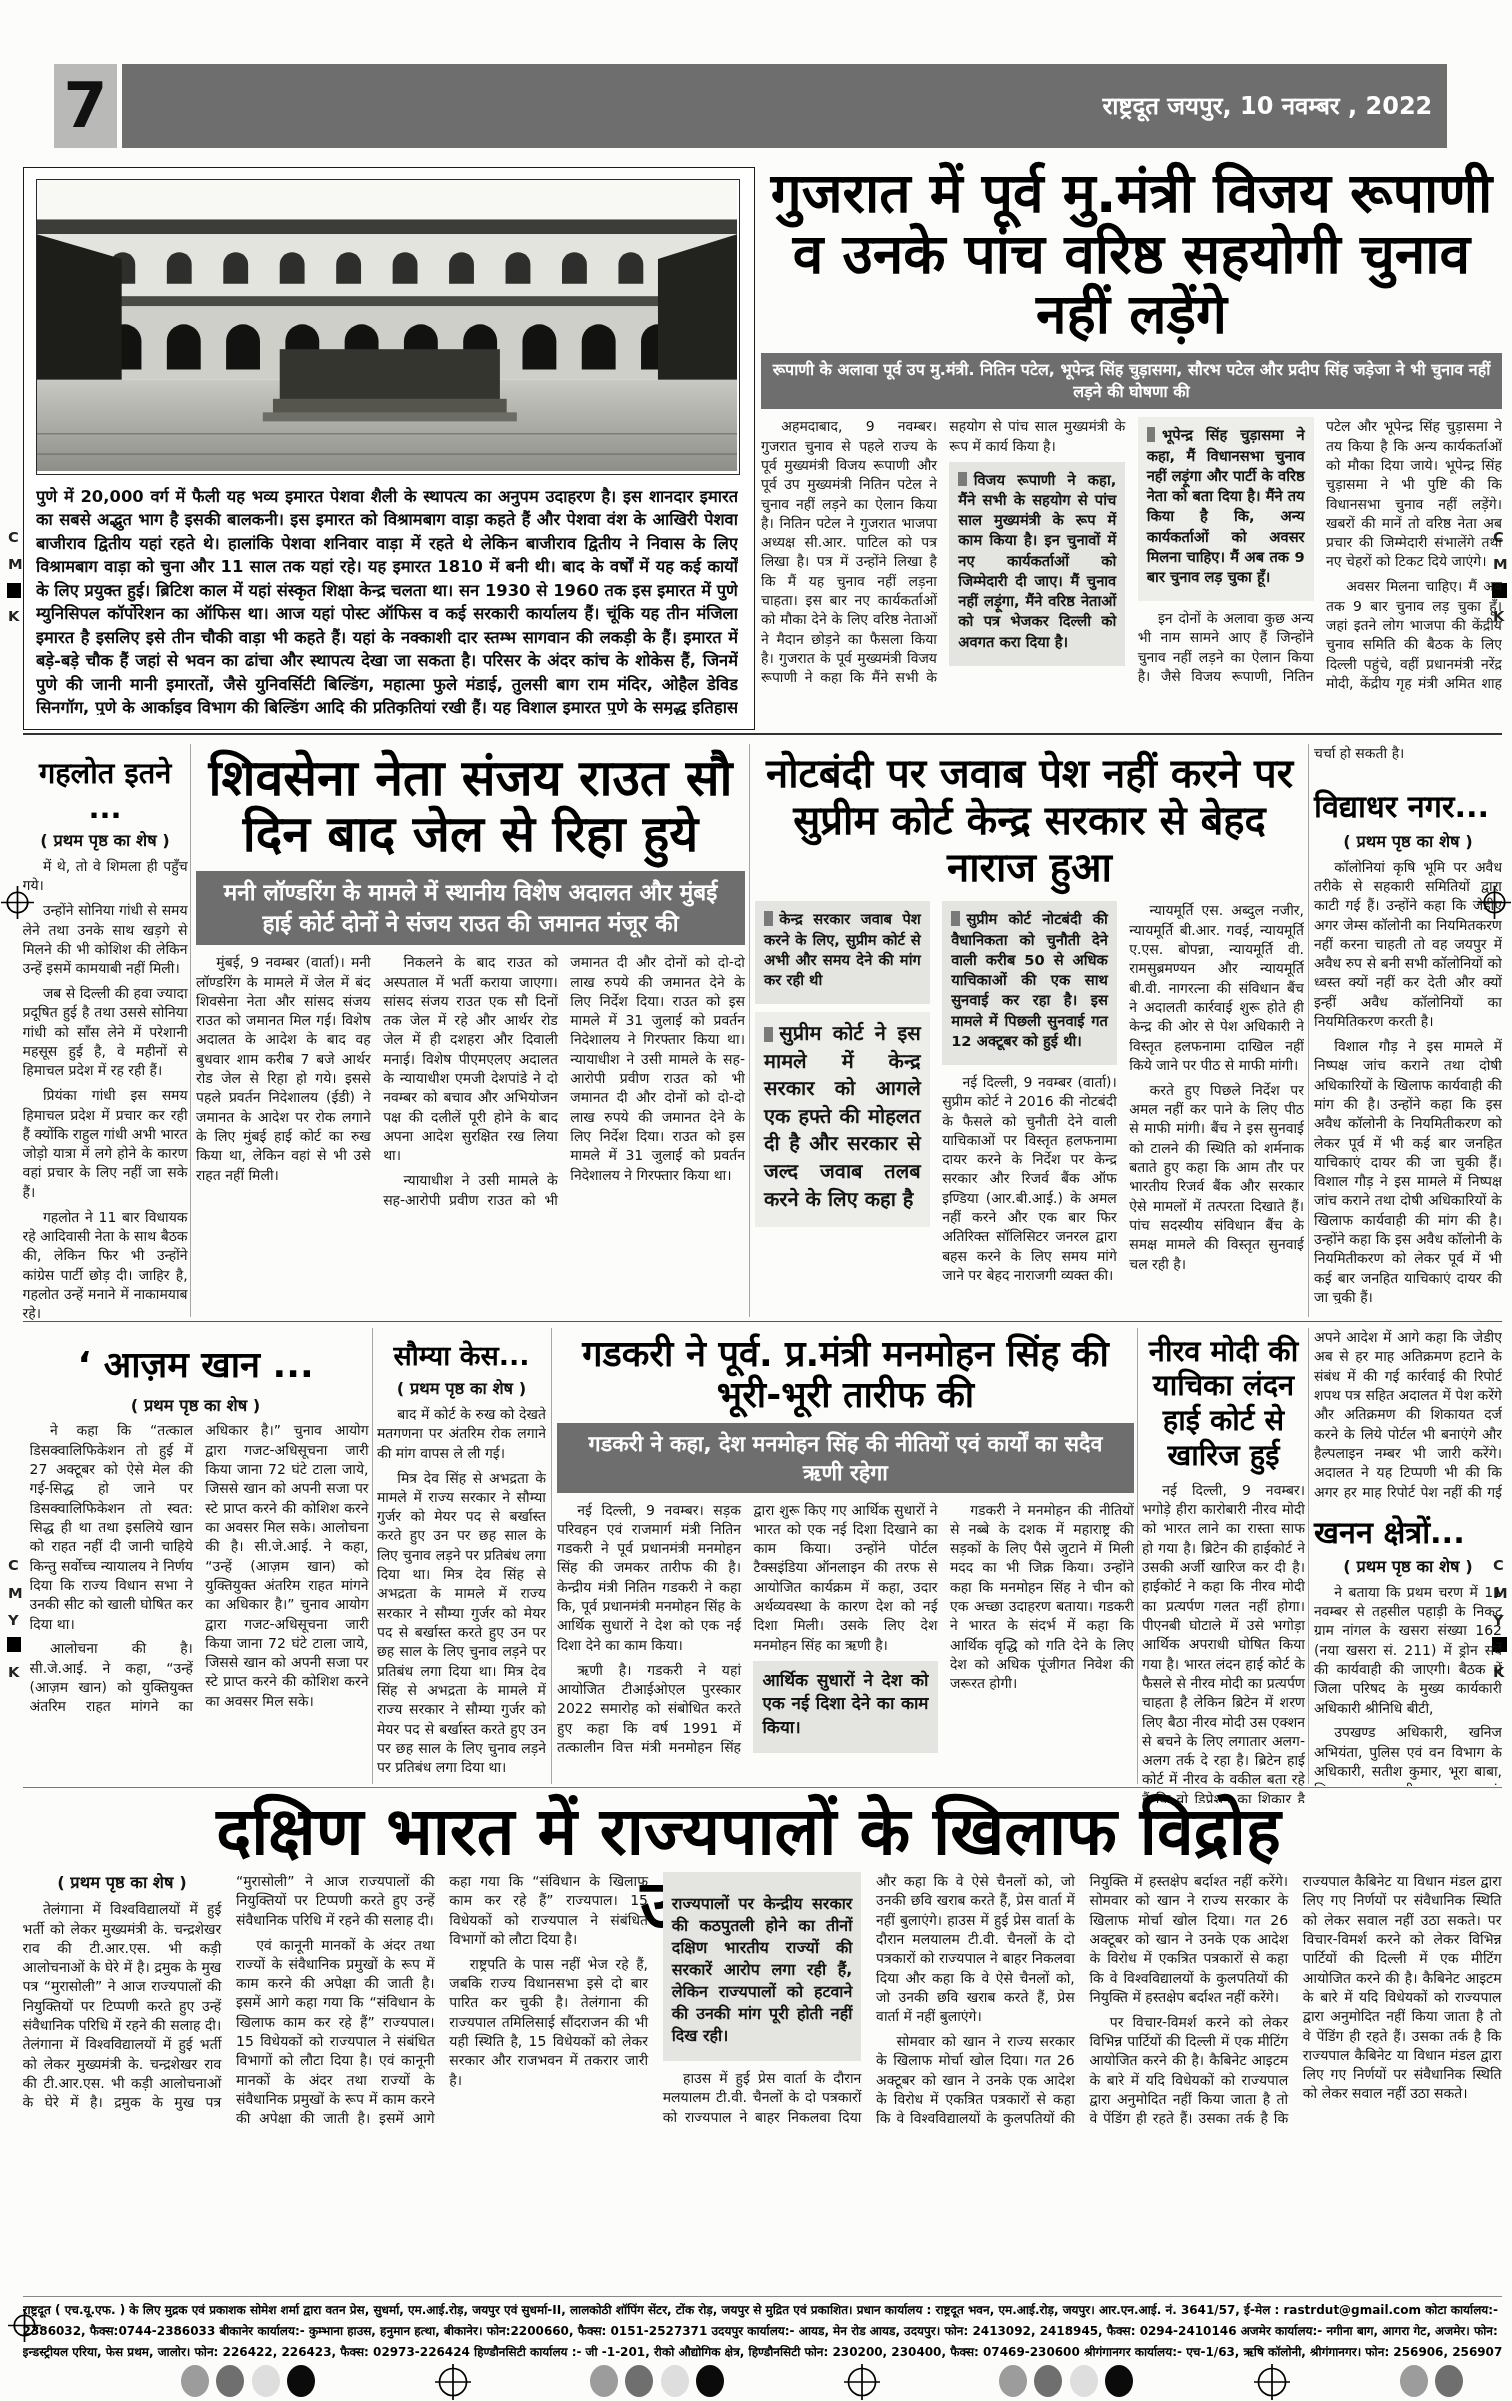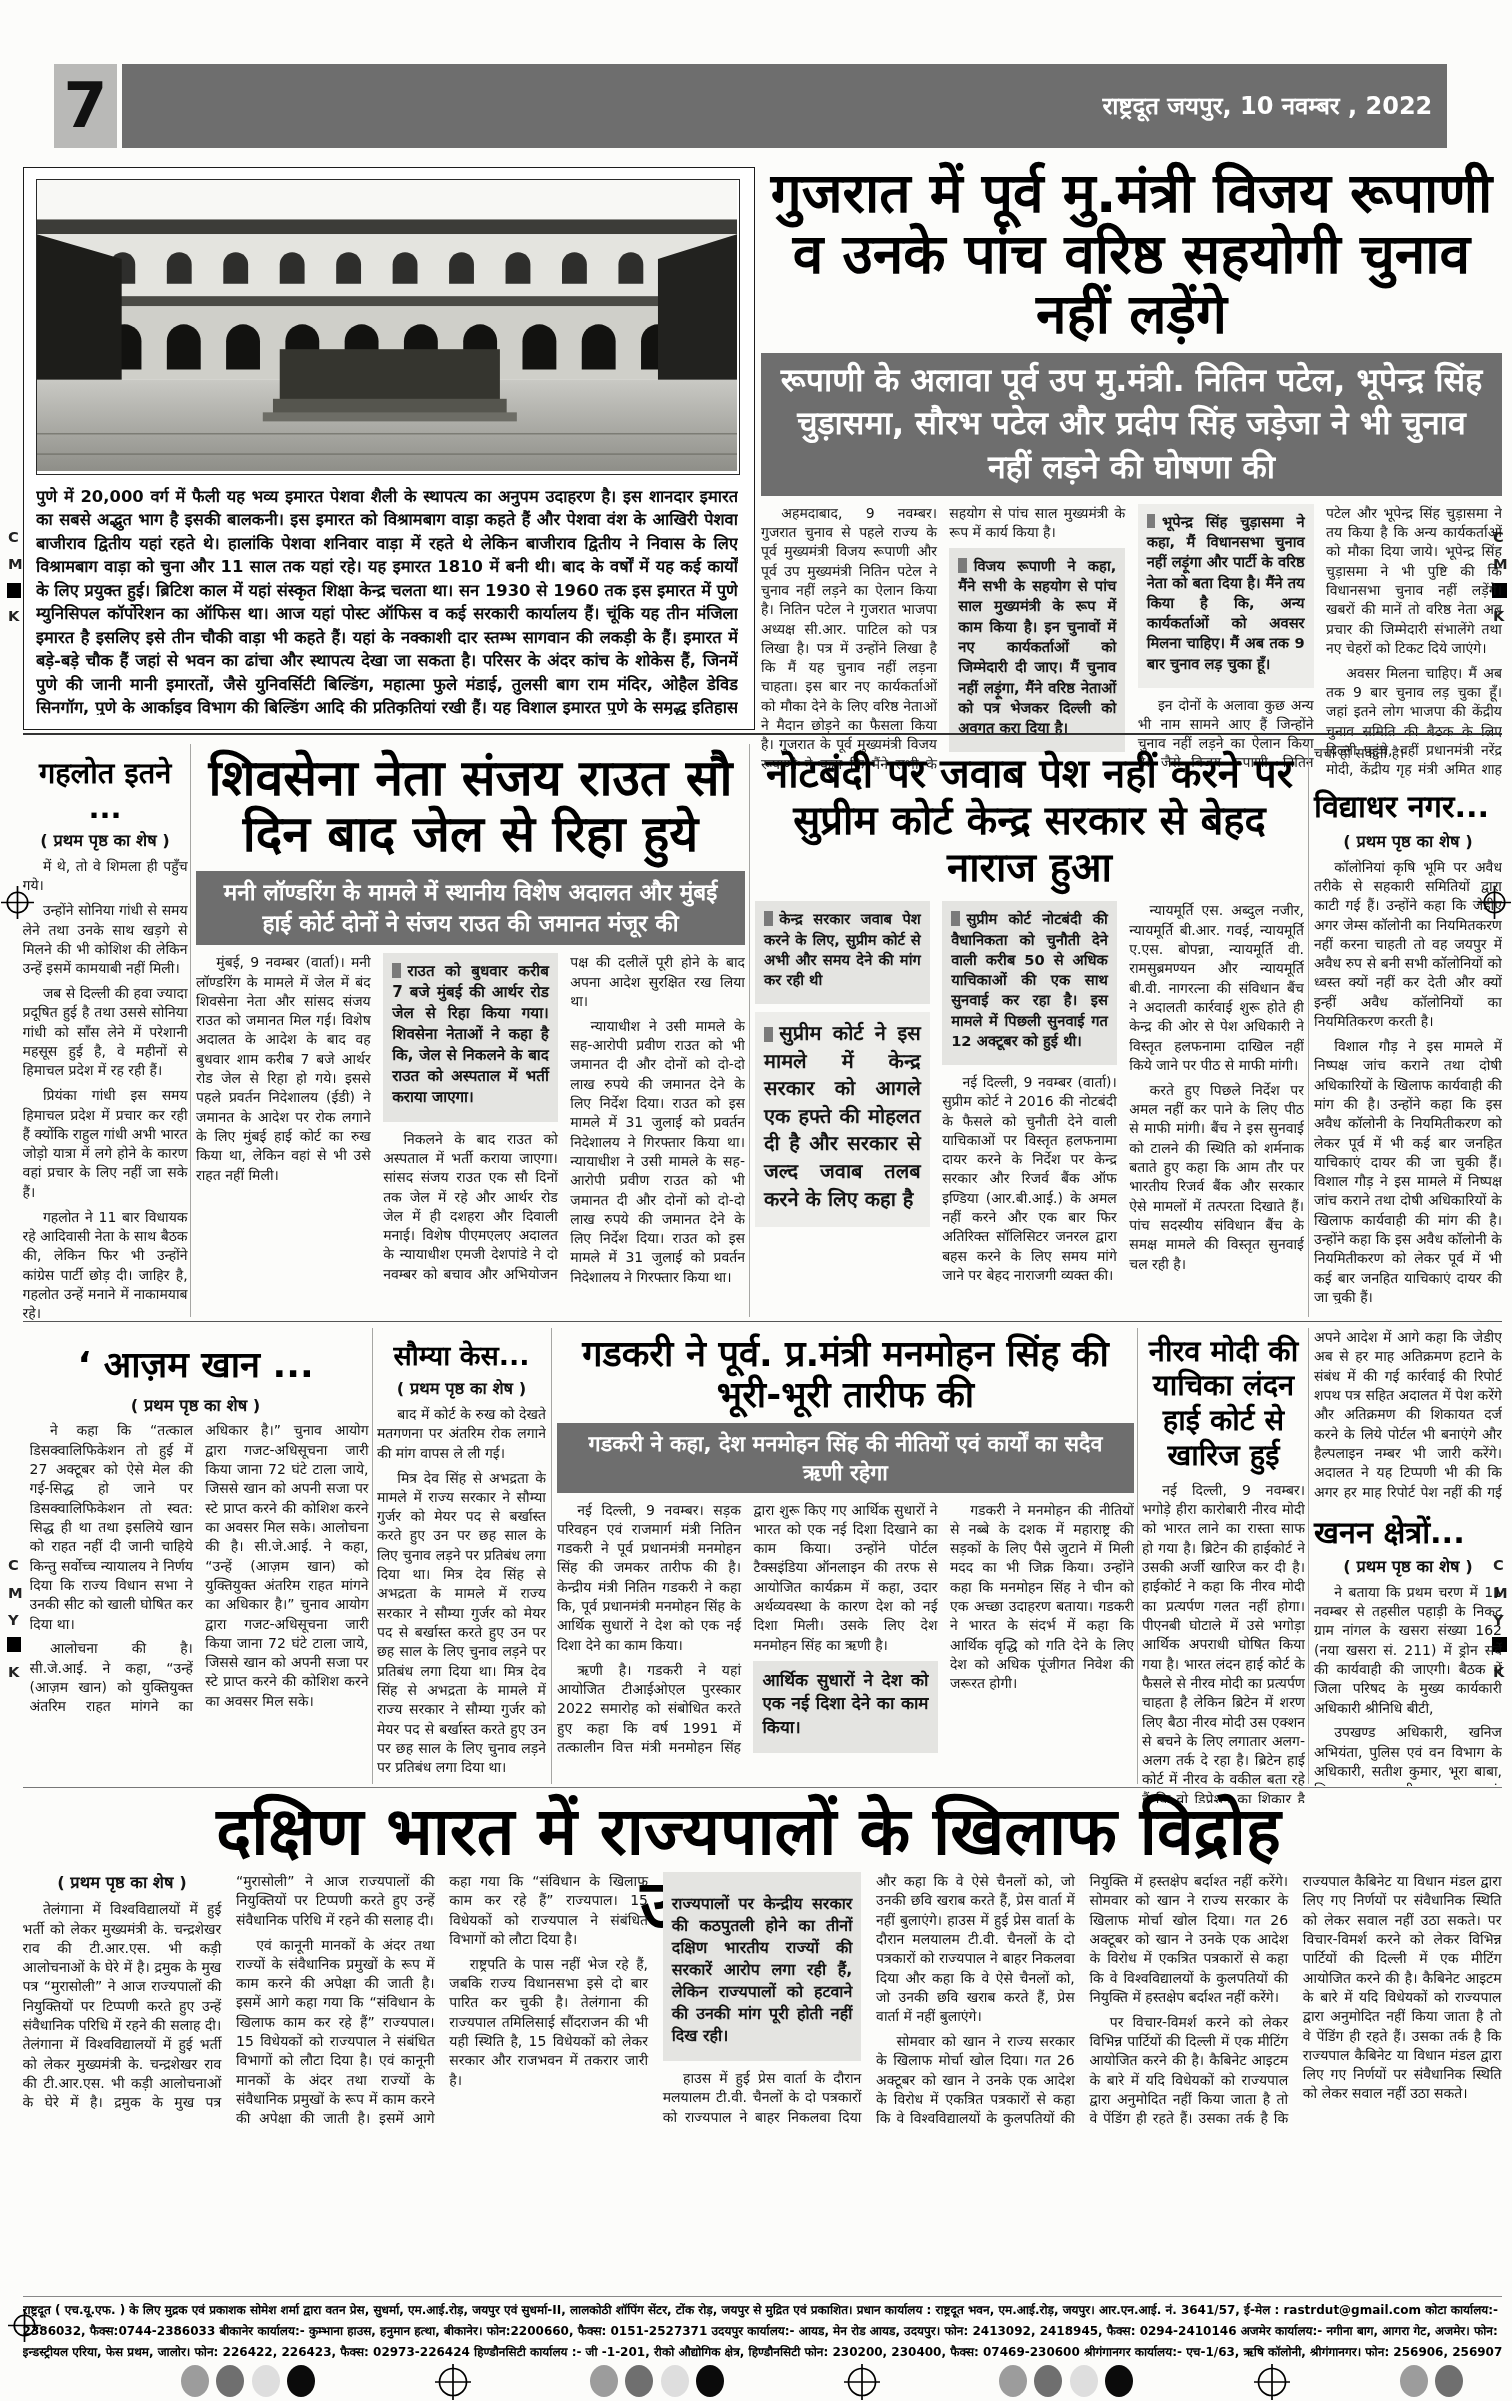--- a/index.html
+++ b/index.html
@@ -129,21 +129,21 @@
         <rect x="400" y="412" width="450px" height="16" fill="#6d6d66"></rect>
         <line x1="0" y1="450" x2="1240" y2="450" stroke="#7c7c75" stroke-width="3"></line>
         <line x1="0" y1="486" x2="1240" y2="486" stroke="#7c7c75" stroke-width="3"></line>
       </svg>
     </div>
     <div class="caption" style="position:absolute;left:12.4px;top:317px;width:702px;height:230px;overflow:hidden;">पुणे में 20,000 वर्ग में फैली यह भव्य इमारत पेशवा शैली के स्थापत्य का अनुपम उदाहरण है। इस शानदार इमारत का सबसे अद्भुत भाग है इसकी बालकनी। इस इमारत को विश्रामबाग वाड़ा कहते हैं और पेशवा वंश के आखिरी पेशवा बाजीराव द्वितीय यहां रहते थे। हालांकि पेशवा शनिवार वाड़ा में रहते थे लेकिन बाजीराव द्वितीय ने निवास के लिए विश्रामबाग वाड़ा को चुना और 11 साल तक यहां रहे। यह इमारत 1810 में बनी थी। बाद के वर्षों में यह कई कार्यों के लिए प्रयुक्त हुई। ब्रिटिश काल में यहां संस्कृत शिक्षा केन्द्र चलता था। सन 1930 से 1960 तक इस इमारत में पुणे म्युनिसिपल कॉर्पोरेशन का ऑफिस था। आज यहां पोस्ट ऑफिस व कई सरकारी कार्यालय हैं। चूंकि यह तीन मंजिला इमारत है इसलिए इसे तीन चौकी वाड़ा भी कहते हैं। यहां के नक्काशी दार स्तम्भ सागवान की लकड़ी के हैं। इमारत में बड़े-बड़े चौक हैं जहां से भवन का ढांचा और स्थापत्य देखा जा सकता है। परिसर के अंदर कांच के शोकेस हैं, जिनमें पुणे की जानी मानी इमारतों, जैसे युनिवर्सिटी बिल्डिंग, महात्मा फुले मंडाई, तुलसी बाग राम मंदिर, ओहैल डेविड सिनगॉग, पुणे के आर्काइव विभाग की बिल्डिंग आदि की प्रतिकृतियां रखी हैं। यह विशाल इमारत पुणे के समृद्ध इतिहास की झलक देती है। वर्ष 1811 में पेशवा बाजीराव द्वितीय ने यह बिल्डिंग बनवाई थी। विशाल प्रवेश द्वार पर सागवान की लकड़ी के नक्काशीदार खम्भे हैं जो आज भी बेहद मजबूत हैं। सायप्रस वृक्षों के आकार के स्तम्भ, अलंकृत छतें, पत्थर का फर्श और प्रवेश द्वार के दोनों तरफ बनी सागवान लकड़ी की गैलरी, देखने वाले को बाजीराव के दौर में ले जाती है। पहली मंजिल पर विशाल दरबार हॉल है जिसकी छत पर बहुत सुंदर नक्काशी है, यहां बड़े-बड़े झाड़फानूस तथा सागवान की लकड़ी के स्तम्भ हैं। इमारत की सुंदर बालकॉनी पर अब किसी को जाने की अनुमति नहीं है, पर सुनते हैं कि यहां बाजीराव के संगीतकार अपनी कला का प्रदर्शन किया करते थे।</div>
   </div>
 
   <div class="abs" style="left:761px;top:163px;width:741px;height:566px;">
     <div class="hl" style="font-size:55px;line-height:1.1;">गुजरात में पूर्व मु.मंत्री विजय रूपाणी व उनके पांच वरिष्ठ सहयोगी चुनाव नहीं लड़ेंगे</div>
-    <div class="graybar" style="margin-top:8px;font-size:32px;line-height:1.35;padding:6.8px 11.3px;">रूपाणी के अलावा पूर्व उप मु.मंत्री. नितिन पटेल, भूपेन्द्र सिंह चुड़ासमा, सौरभ पटेल और प्रदीप सिंह जड़ेजा ने भी चुनाव नहीं लड़ने की घोषणा की</div>
+    <div class="graybar" style="margin-top:8px;font-size:16px;line-height:1.35;padding:6.8px 11.3px;">रूपाणी के अलावा पूर्व उप मु.मंत्री. नितिन पटेल, भूपेन्द्र सिंह चुड़ासमा, सौरभ पटेल और प्रदीप सिंह जड़ेजा ने भी चुनाव नहीं लड़ने की घोषणा की</div>
     <div class="bodytxt cols4" style="margin-top:8px;height:287px;">
       <p>अहमदाबाद, 9 नवम्बर। गुजरात चुनाव से पहले राज्य के पूर्व मुख्यमंत्री विजय रूपाणी और पूर्व उप मुख्यमंत्री नितिन पटेल ने चुनाव नहीं लड़ने का ऐलान किया है। नितिन पटेल ने गुजरात भाजपा अध्यक्ष सी.आर. पाटिल को पत्र लिखा है। पत्र में उन्होंने लिखा है कि मैं यह चुनाव नहीं लड़ना चाहता। इस बार नए कार्यकर्ताओं को मौका देने के लिए वरिष्ठ नेताओं ने मैदान छोड़ने का फैसला किया है। गुजरात के पूर्व मुख्यमंत्री विजय रूपाणी ने कहा कि मैंने सभी के सहयोग से पांच साल मुख्यमंत्री के रूप में कार्य किया है।</p>
       <div class="litebox">
         <p style="font-weight:700;font-size:14.7px;"><span class="bullet-square"></span><span>विजय रूपाणी ने कहा, मैंने सभी के सहयोग से पांच साल मुख्यमंत्री के रूप में काम किया है। इन चुनावों में नए कार्यकर्ताओं को जिम्मेदारी दी जाए। मैं चुनाव नहीं लड़ूंगा, मैंने वरिष्ठ नेताओं को पत्र भेजकर दिल्ली को अवगत करा दिया है।</span></p>
       </div>
       <div class="litebox" style="background:#ededea;">
         <p style="font-weight:700;font-size:14.7px;"><span class="bullet-square"></span><span>भूपेन्द्र सिंह चुड़ासमा ने कहा, मैं विधानसभा चुनाव नहीं लड़ूंगा और पार्टी के वरिष्ठ नेता को बता दिया है। मैंने तय किया है कि, अन्य कार्यकर्ताओं को अवसर मिलना चाहिए। मैं अब तक 9 बार चुनाव लड़ चुका हूँ।</span></p>
       </div>
       <p>इन दोनों के अलावा कुछ अन्य भी नाम सामने आए हैं जिन्होंने चुनाव नहीं लड़ने का ऐलान किया है। जैसे विजय रूपाणी, नितिन पटेल और भूपेन्द्र सिंह चुड़ासमा ने तय किया है कि अन्य कार्यकर्ताओं को मौका दिया जाये। भूपेन्द्र सिंह चुड़ासमा ने भी पुष्टि की कि विधानसभा चुनाव नहीं लड़ेंगे। खबरों की मानें तो वरिष्ठ नेता अब प्रचार की जिम्मेदारी संभालेंगे तथा नए चेहरों को टिकट दिये जाएंगे।</p>
       <p>अवसर मिलना चाहिए। मैं अब तक 9 बार चुनाव लड़ चुका हूँ। जहां इतने लोग भाजपा की केंद्रीय चुनाव समिति की बैठक के लिए दिल्ली पहुंचे, वहीं प्रधानमंत्री नरेंद्र मोदी, केंद्रीय गृह मंत्री अमित शाह और जे.पी.नड्डा मौजूद रहे। भाजपा के राष्ट्रीय अध्यक्ष की अध्यक्षता में हुई बैठक में गुजरात भाजपा अध्यक्ष सी.आर. पाटिल भी शामिल हुए। भाजपा का राष्ट्रीय अध्यक्ष की दिल्ली स्थित कार्यालय में गुजरात चुनावों को लेकर देर रात तक मंथन चला। अवसर मिलना चाहिए। मैं अब तक 9 बार चुनाव लड़ चुका हूँ। जहां इतने लोग भाजपा की केंद्रीय चुनाव समिति की बैठक के लिए दिल्ली पहुंचे, वहीं प्रधानमंत्री नरेंद्र मोदी, केंद्रीय गृह मंत्री अमित शाह और जे.पी.नड्डा मौजूद रहे। भाजपा के राष्ट्रीय अध्यक्ष की अध्यक्षता में हुई बैठक में गुजरात भाजपा अध्यक्ष सी.आर. पाटिल भी शामिल हुए। भाजपा का राष्ट्रीय अध्यक्ष की दिल्ली स्थित कार्यालय में गुजरात चुनावों को लेकर देर रात तक मंथन चला।</p>
@@ -164,23 +164,20 @@
 
     </div>
   </div>
   <div class="abs vrule" style="left:190px;top:744px;height:573px;"></div>
 
   <div class="abs" style="left:196px;top:744px;width:549px;height:573px;">
     <div class="hl" style="font-size:50px;line-height:1.12;margin-top:5.6px;">शिवसेना नेता संजय राउत सौ दिन बाद जेल से रिहा हुये</div>
     <div class="graybar" style="margin-top:9px;font-size:22.6px;line-height:1.35;padding:6.8px 10.2px;">मनी लॉण्डरिंग के मामले में स्थानीय विशेष अदालत और मुंबई हाई कोर्ट दोनों ने संजय राउत की जमानत मंजूर की</div>
     <div class="bodytxt cols3" style="margin-top:8px;height:339px;">
       <p>मुंबई, 9 नवम्बर (वार्ता)। मनी लॉण्डरिंग के मामले में जेल में बंद शिवसेना नेता और सांसद संजय राउत को जमानत मिल गई। विशेष अदालत के आदेश के बाद वह बुधवार शाम करीब 7 बजे आर्थर रोड जेल से रिहा हो गये। इससे पहले प्रवर्तन निदेशालय (ईडी) ने जमानत के आदेश पर रोक लगाने के लिए मुंबई हाई कोर्ट का रुख किया था, लेकिन वहां से भी उसे राहत नहीं मिली।</p>
-      <div class="litebox">
-        <p style="font-weight:700;font-size:15.2px;"><span class="bullet-square"></span><span>राउत को बुधवार करीब 7 बजे मुंबई की आर्थर रोड जेल से रिहा किया गया। शिवसेना नेताओं ने कहा है कि, जेल से निकलने के बाद राउत को अस्पताल में भर्ती कराया जाएगा।</span></p>
-      </div>
       <p>निकलने के बाद राउत को अस्पताल में भर्ती कराया जाएगा। सांसद संजय राउत एक सौ दिनों तक जेल में रहे और आर्थर रोड जेल में ही दशहरा और दिवाली मनाई। विशेष पीएमएलए अदालत के न्यायाधीश एमजी देशपांडे ने दो नवम्बर को बचाव और अभियोजन पक्ष की दलीलें पूरी होने के बाद अपना आदेश सुरक्षित रख लिया था।</p>
       <p>न्यायाधीश ने उसी मामले के सह-आरोपी प्रवीण राउत को भी जमानत दी और दोनों को दो-दो लाख रुपये की जमानत देने के लिए निर्देश दिया। राउत को इस मामले में 31 जुलाई को प्रवर्तन निदेशालय ने गिरफ्तार किया था। न्यायाधीश ने उसी मामले के सह-आरोपी प्रवीण राउत को भी जमानत दी और दोनों को दो-दो लाख रुपये की जमानत देने के लिए निर्देश दिया। राउत को इस मामले में 31 जुलाई को प्रवर्तन निदेशालय ने गिरफ्तार किया था।</p>
     </div>
   </div>
   <div class="abs vrule" style="left:749px;top:744px;height:573px;"></div>
 
   <div class="abs" style="left:755px;top:744px;width:549px;height:573px;">
     <div class="hl" style="font-size:40px;line-height:1.18;margin-top:5.6px;">नोटबंदी पर जवाब पेश नहीं करने पर सुप्रीम कोर्ट केन्द्र सरकार से बेहद नाराज हुआ</div>
     <div class="bodytxt cols3" style="margin-top:10.2px;height:395px;">
       <div class="litebox">

